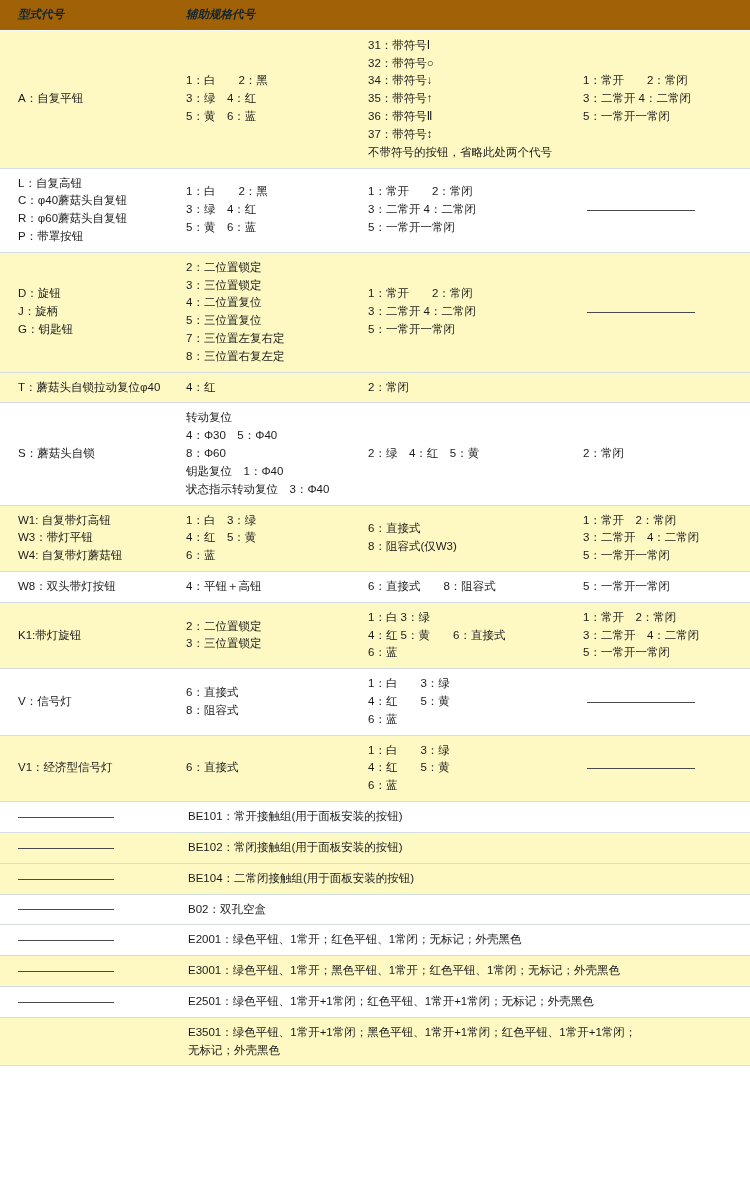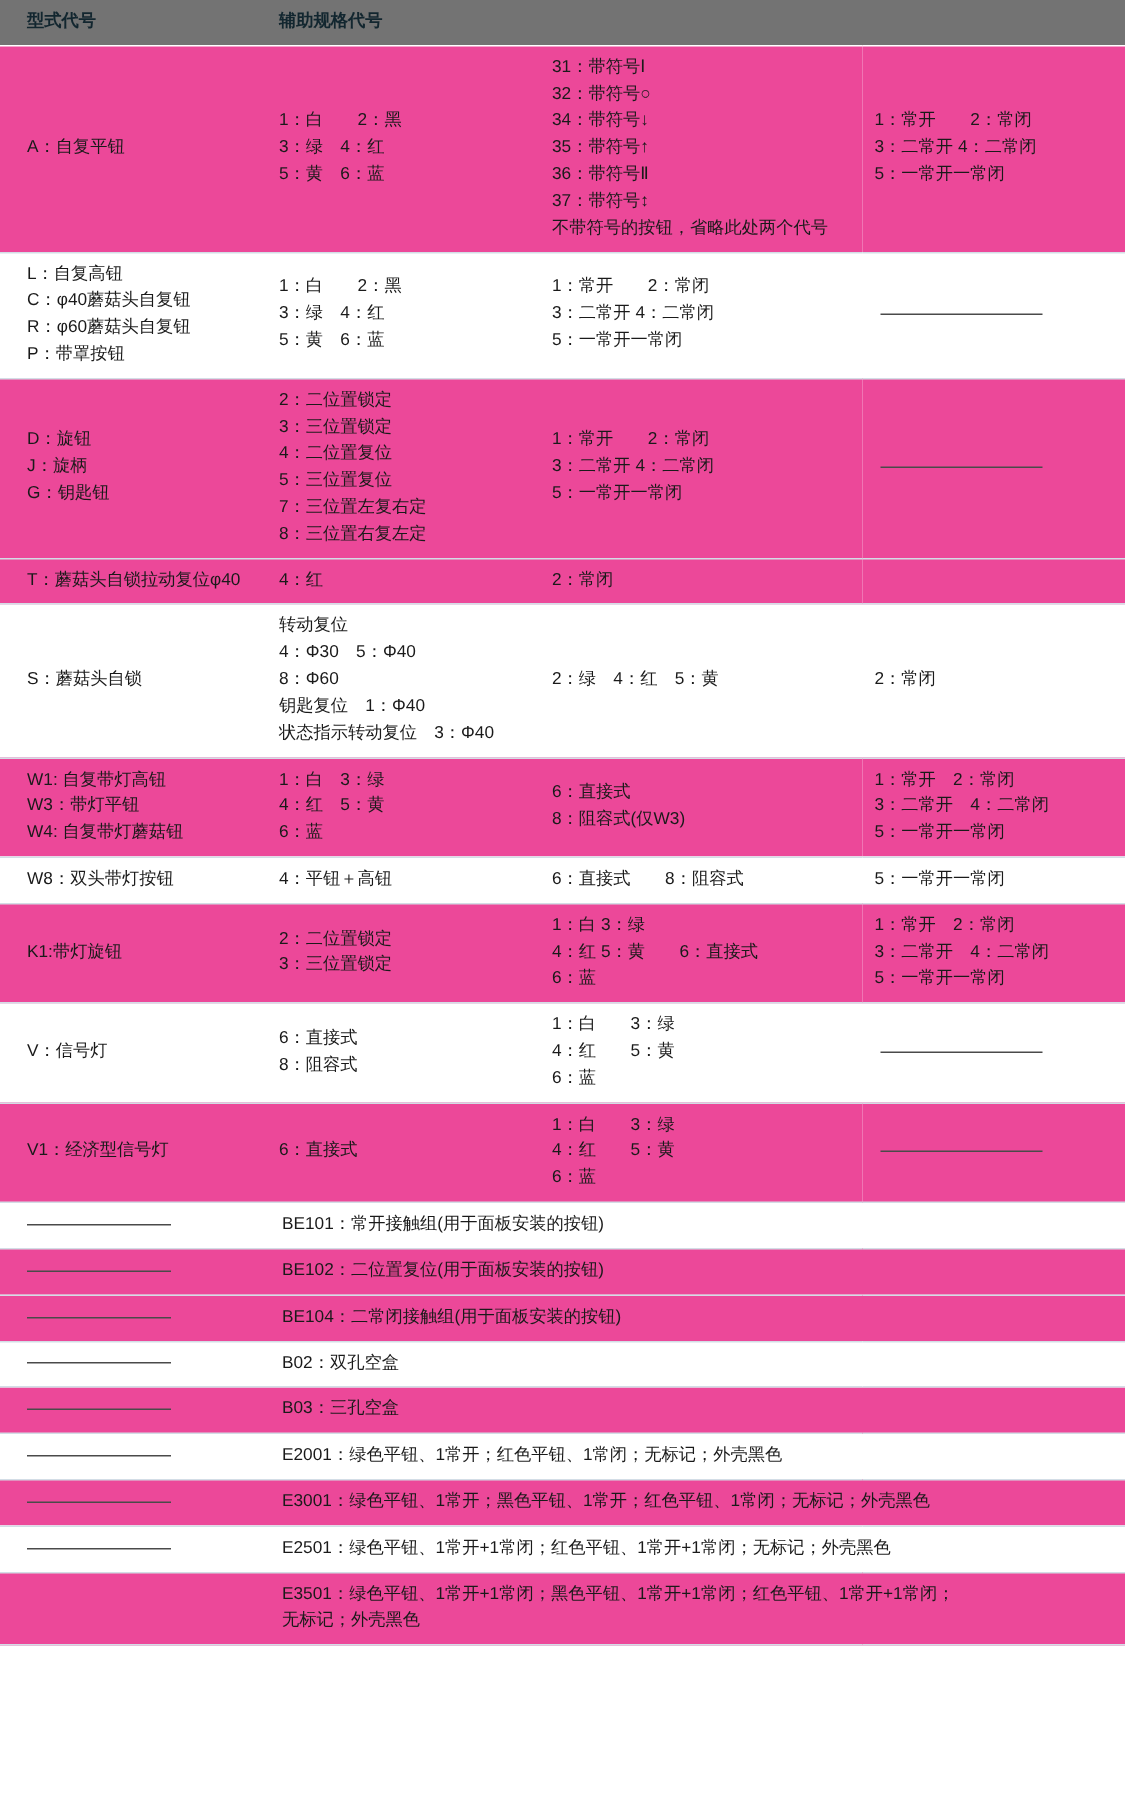--- a/index.html
+++ b/index.html
@@ -23,29 +23,30 @@
     border-collapse: collapse;
     table-layout: fixed;
   }
   table.spec td, table.spec th {
     vertical-align: middle;
     padding: 6px 8px;
     font-size: 11.5px;
     line-height: 1.55;
   }
   .hdr td {
-    background: #737373;
+    background: #a16207;
     font-weight: bold;
     font-size: 12px;
     color: #12262f;
     padding-top: 7px;
     padding-bottom: 7px;
     border-bottom: 1px solid #ffffff;
-  }
-  .row-a td { background: #ec4899; }
+    font-style: italic;
+  }
+  .row-a td { background: #fef9c3; }
   .row-b td { background: #ffffff; }
   .row-a td, .row-b td {
     border-bottom: 1px solid #d3dde6;
   }
   .c1 { width: 178px; padding-left: 18px !important; }
   .c2 { width: 182px; }
   .c3 { width: 215px; }
   .c4 { width: 175px; }
   .cell-lines > div { white-space: pre; }
   .dash {
@@ -285,33 +286,29 @@
           <span class="dash"></span>
         </td>
       </tr>
 
       <tr class="row-b sub-row">
         <td class="c1"><span class="dash-short"></span></td>
         <td class="c2 wide" colspan="3">BE101：常开接触组(用于面板安装的按钮)</td>
       </tr>
       <tr class="row-a sub-row">
         <td class="c1"><span class="dash-short"></span></td>
-        <td class="c2 wide" colspan="3">BE102：二位置复位(用于面板安装的按钮)</td>
+        <td class="c2 wide" colspan="3">BE102：常闭接触组(用于面板安装的按钮)</td>
       </tr>
       <tr class="row-a sub-row">
         <td class="c1"><span class="dash-short"></span></td>
         <td class="c2 wide" colspan="3">BE104：二常闭接触组(用于面板安装的按钮)</td>
       </tr>
       <tr class="row-b sub-row">
         <td class="c1"><span class="dash-short"></span></td>
         <td class="c2 wide" colspan="3">B02：双孔空盒</td>
-      </tr>
-      <tr class="row-a sub-row">
-        <td class="c1"><span class="dash-short"></span></td>
-        <td class="c2 wide" colspan="3">B03：三孔空盒</td>
       </tr>
       <tr class="row-b sub-row">
         <td class="c1"><span class="dash-short"></span></td>
         <td class="c2 wide" colspan="3">E2001：绿色平钮、1常开；红色平钮、1常闭；无标记；外壳黑色</td>
       </tr>
       <tr class="row-a sub-row">
         <td class="c1"><span class="dash-short"></span></td>
         <td class="c2 wide" colspan="3">E3001：绿色平钮、1常开；黑色平钮、1常开；红色平钮、1常闭；无标记；外壳黑色</td>
       </tr>
       <tr class="row-b sub-row">

